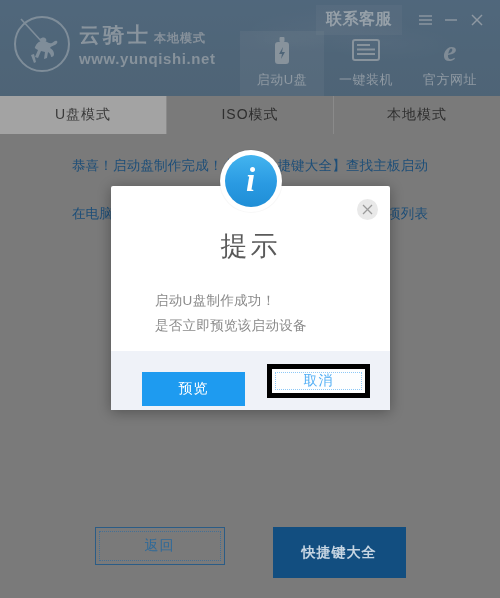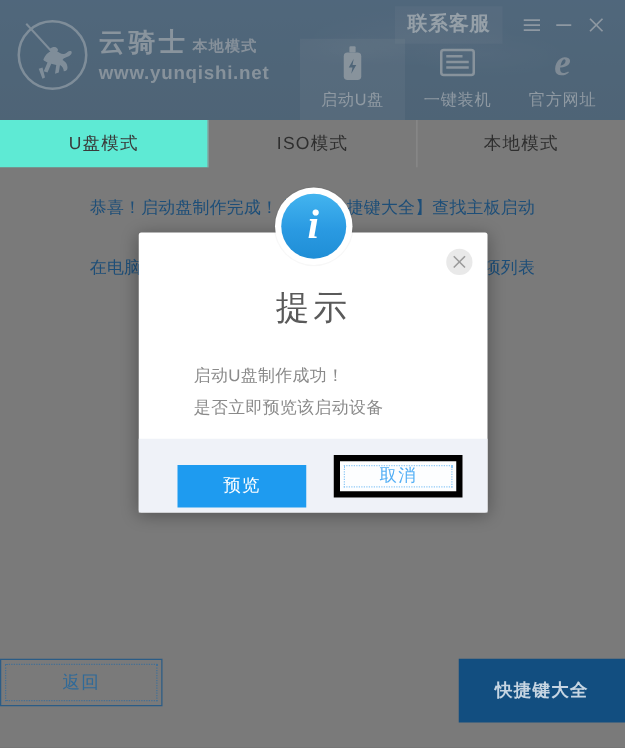--- a/index.html
+++ b/index.html
@@ -85,34 +85,34 @@
             color:#7e97ad; line-height: 30px; font-weight:700;}
 
   
   .tabbar { display:flex; height: 38px; background: #7a7a7a; }
   .tab {
     flex: 1; display:flex; align-items:center; justify-content:center;
     font-size: 14px; color: #2f2f2f; letter-spacing: 1px;
     border-right: 1px solid #8a8a8a;
   }
   .tab:last-child { border-right: none; }
-  .tab.active { background: #5eead4; color:#3a3a3a; }
+  .tab.active { background: #a3a3a3; color:#3a3a3a; }
 
   
   .body-area { position:relative; height: 464px; background: #7a7a7a; }
 
   .hint-text {
     position:absolute; left: 0; right: 0; top: 21px;
     text-align:center; color:#1d4e78; font-size: 13.5px; line-height: 22px;
     letter-spacing: .2px;
   }
   .hint-text .l2 { margin-top: 2px; }
 
   .bottom-bar { position:absolute; left:0; right:0; bottom: 20px; display:flex;
-                justify-content:space-between; gap: 48px; }
+                justify-content:center; gap: 48px; }
   .btn-outline-d {
     width: 130px; height: 38px; border: 1px solid #2b5c86; background: transparent;
     color:#2f6a99; font-size: 14px; letter-spacing: 1px;
     display:flex; align-items:center; justify-content:center; position:relative;
   }
   .btn-outline-d::before{
     content:""; position:absolute; inset: 3px; border: 1px dotted #3a6e9a; opacity:.85;
   }
   .btn-fill-d {
     width: 133px; height: 51px; background: #124e80; border:none;

